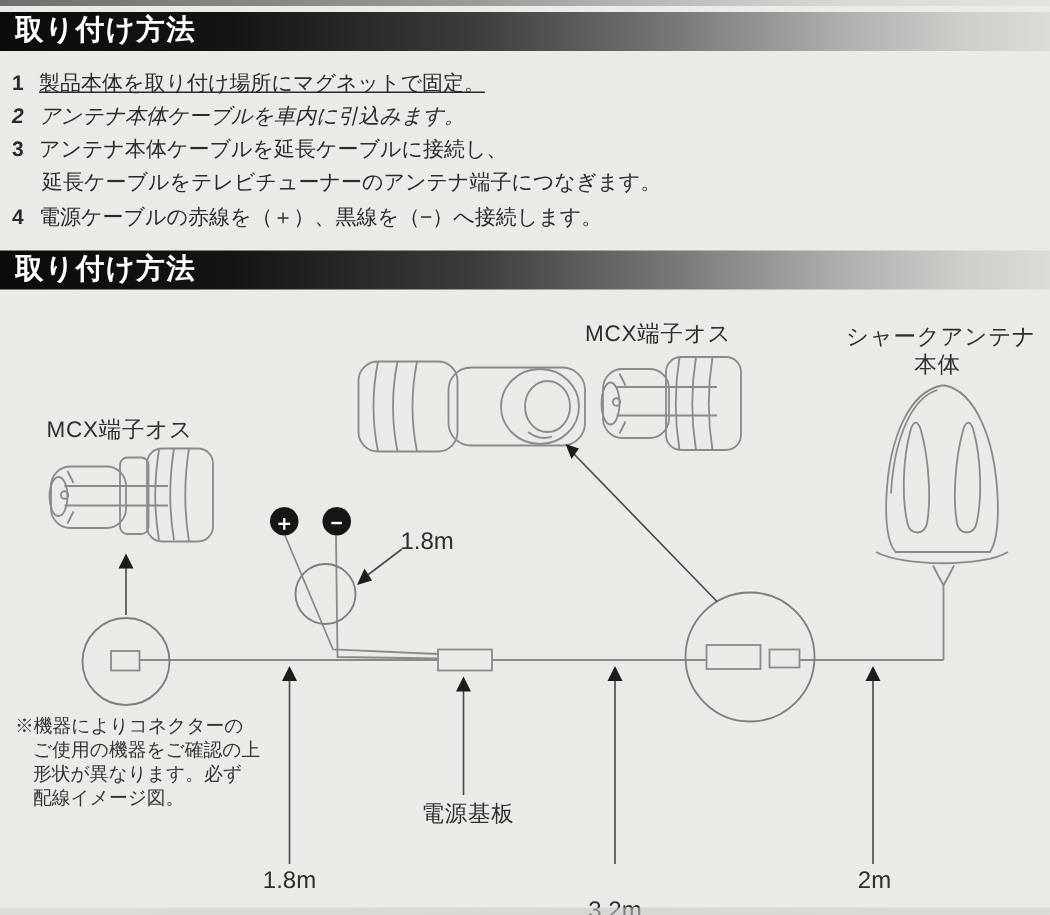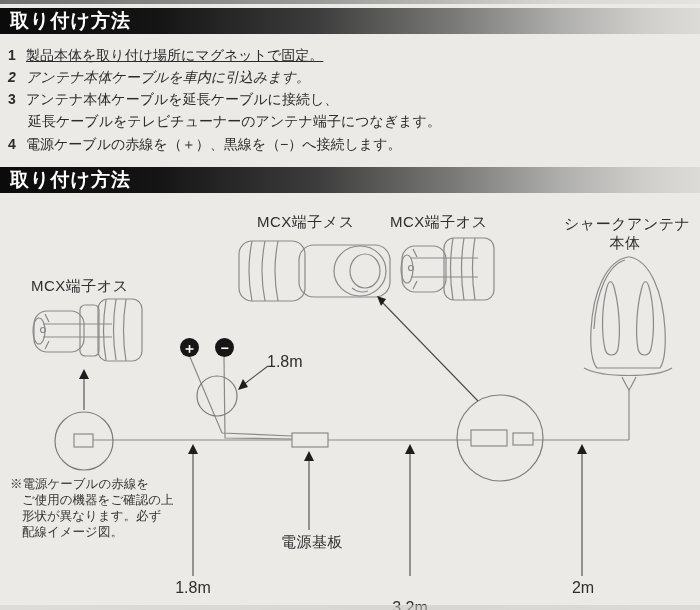--- a/index.html
+++ b/index.html
@@ -162,36 +162,35 @@
       <polygon points="238,390 248,387 243,379"></polygon>
       <polygon points="377,296 386,299 381,306"></polygon>
       <polygon points="193,444 188,454 198,454"></polygon>
       <polygon points="309,451 304,461 314,461"></polygon>
       <polygon points="410,444 405,454 415,454"></polygon>
       <polygon points="582,444 577,454 587,454"></polygon>
     </g>
   </svg>
 
   <div class="label lbl-connector" style="left:31px;top:277px;">MCX端子オス</div>
-  <div class="label lbl-connector" style="left:257px;top:213px;">MCX端子メス</div>
   <div class="label lbl-connector" style="left:390px;top:213px;">MCX端子オス</div>
   <div class="label lbl-connector lbl-center" style="left:564px;top:215px;width:122px;">シャークアンテナ</div>
   <div class="label lbl-connector lbl-center" style="left:564px;top:234px;width:122px;">本体</div>
 
   <div class="polarity" style="left:180px;top:338px;">
       <span>＋</span>
     </div>
   <div class="polarity" style="left:215px;top:338px;">
       <span>−</span>
     </div>
 
   <div class="label lbl-length" style="left:267px;top:353px;">1.8m</div>
 
   <div class="note">
-    <div>※電源ケーブルの赤線を</div>
+    <div>※機器によりコネクターの</div>
     <div class="indent">ご使用の機器をご確認の上</div>
     <div class="indent">形状が異なります。必ず</div>
     <div class="indent">配線イメージ図。</div>
   </div>
 
   <div class="label lbl-connector lbl-center" style="left:262px;top:533px;width:100px;">電源基板</div>
 
   <div class="label lbl-length lbl-center" style="left:153px;top:579px;width:80px;">1.8m</div>
   <div class="label lbl-length lbl-center" style="left:370px;top:579px;width:80px;margin-top:20px;">3.2m</div>
   <div class="label lbl-length lbl-center" style="left:543px;top:579px;width:80px;">2m</div>

